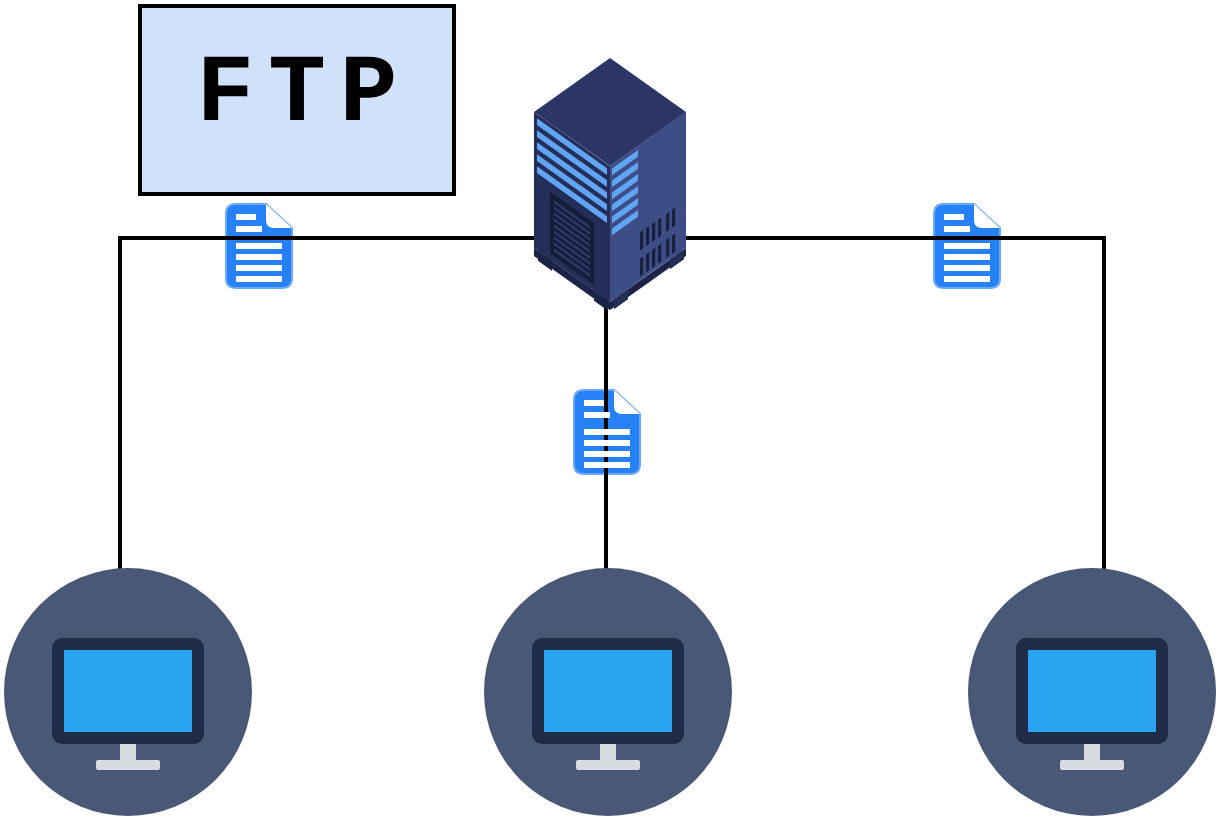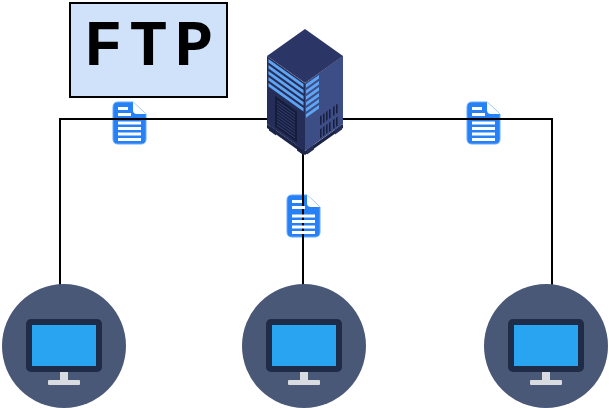--- a/index.html
+++ b/index.html
@@ -18,21 +18,21 @@
   #v-line-middle{left:302px;top:140px;width:2px;height:145px;}
 
   .ftp-box{
     position:absolute;left:69px;top:2px;width:159px;height:96px;
     background:#cfe2f9;border:2px solid #000000;box-sizing:border-box;
     display:flex;align-items:center;justify-content:center;
     z-index:2;
   }
   .ftp-box span{
     font-family:"Liberation Mono","DejaVu Sans Mono",monospace;
-    font-weight:bold;font-size:64px;line-height:1;color:#000000;
+    font-weight:bold;font-size:48px;line-height:1;color:#000000;
     letter-spacing:7px;margin-right:-7px;margin-top:-4px;
   }
   .server{position:absolute;left:263px;top:27px;width:80px;height:130px;z-index:3;}
   .file-icon{position:absolute;width:37px;height:44px;z-index:4;}
   #file-icon-left {left:111px;top:101px;}
   #file-icon-middle{left:285px;top:194px;}
   #file-icon-right{left:465px;top:101px;}
 
   .client-circle{
     position:absolute;width:124px;height:124px;border-radius:50%;

